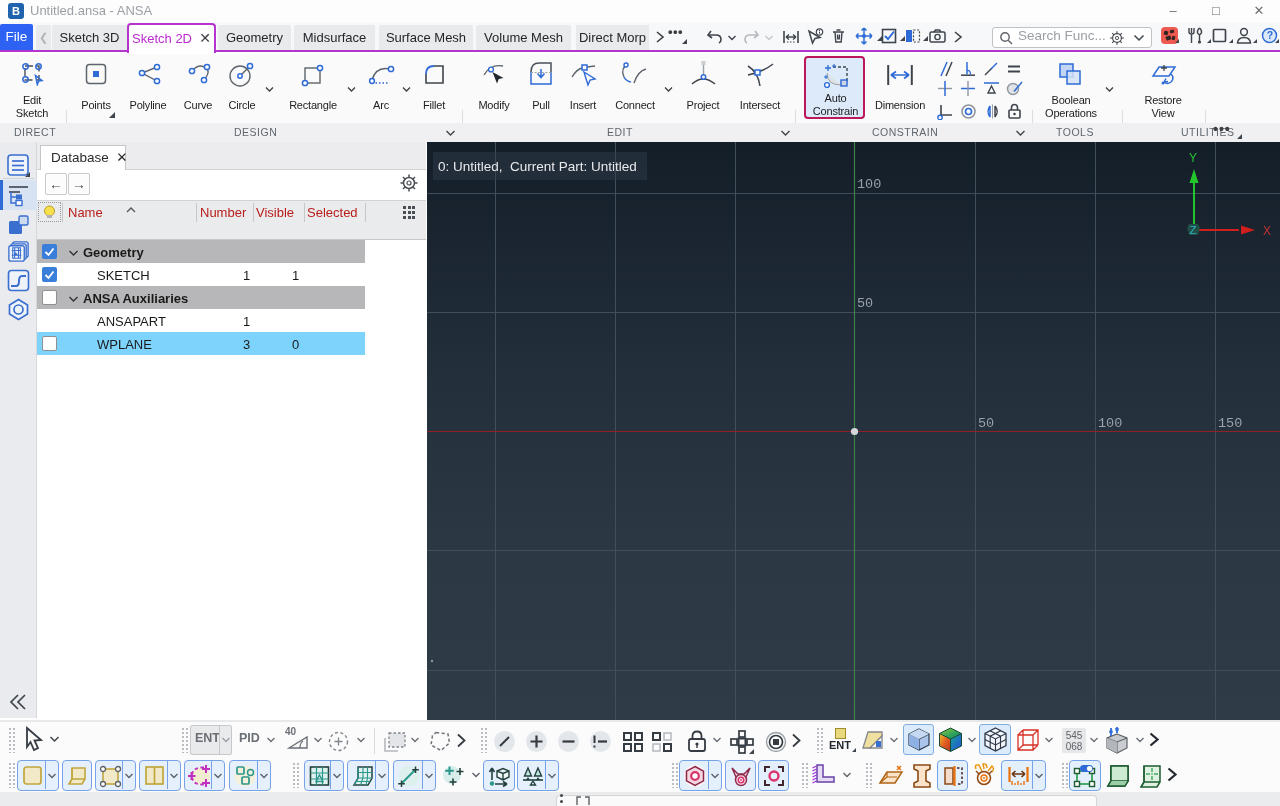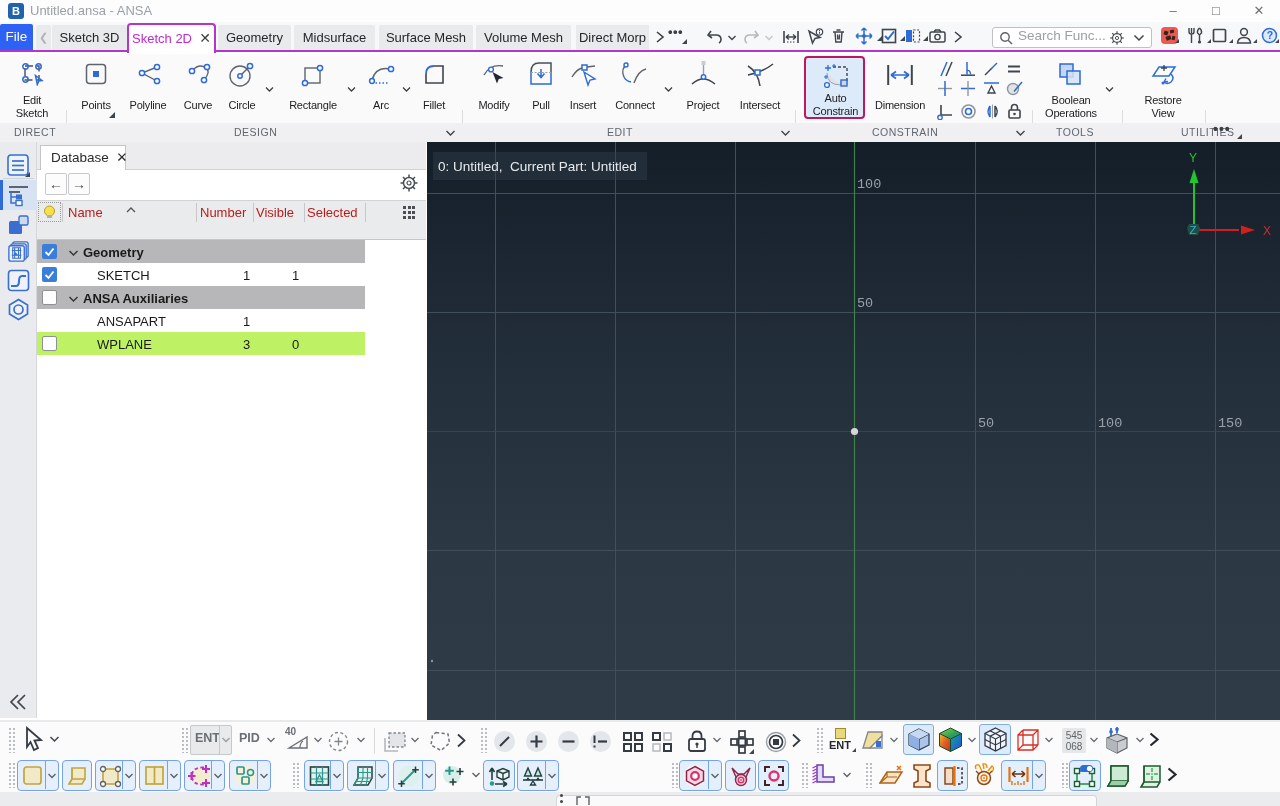--- a/index.html
+++ b/index.html
@@ -560,21 +560,21 @@
       <div class="cb cb-off"></div>
       <svg class="abs" style="left:31px;top:9px;" width="11" height="8">
           <path d="M1.5 2 L5.5 6 L9.5 2" stroke="#333" stroke-width="1.4" fill="none"></path>
         </svg>
       <span class="abs" style="left:46px;top:5px;">ANSA Auxiliaries</span>
     </div>
     <div class="drow">
       <span class="abs" style="left:60px;top:5px;">ANSAPART</span>
       <span class="abs" style="left:206px;top:5px;">1</span>
     </div>
-    <div class="drow" style="background:#bef264;">
+    <div class="drow" style="background:#7dd3fc;">
       <div class="cb cb-off"></div>
       <span class="abs" style="left:60px;top:5px;">WPLANE</span>
       <span class="abs" style="left:206px;top:5px;">3</span>
       <span class="abs" style="left:255px;top:5px;">0</span>
     </div>
   </div>
   <svg class="abs" style="left:362px;top:31px;" width="20" height="20">
       <circle cx="10" cy="10" r="5.5" fill="none" stroke="#4a4f55" stroke-width="1.5"></circle>
       <circle cx="10" cy="10" r="2" fill="none" stroke="#4a4f55" stroke-width="1.2"></circle>
       <g stroke="#4a4f55" stroke-width="1.5">

